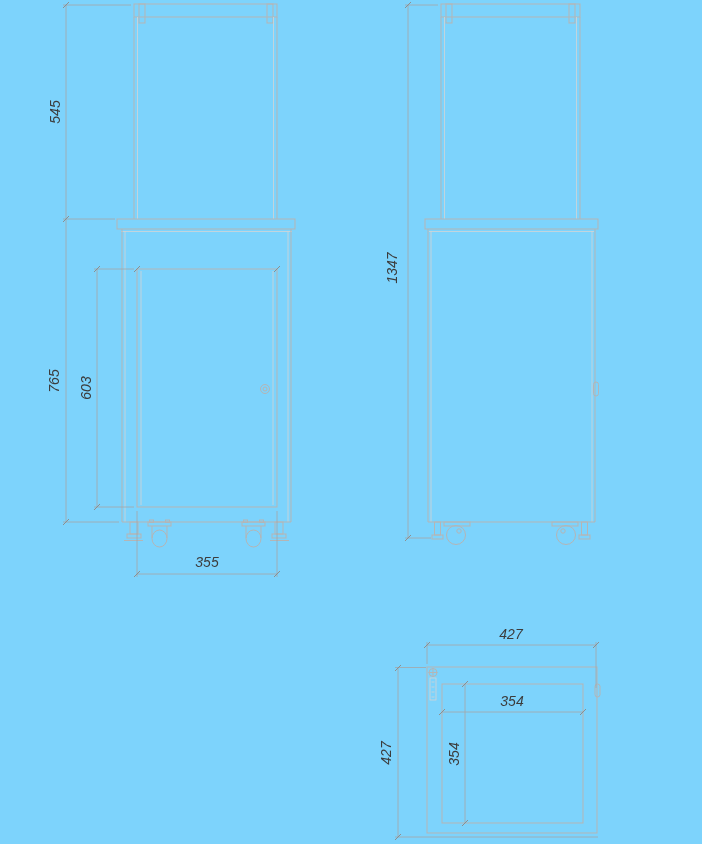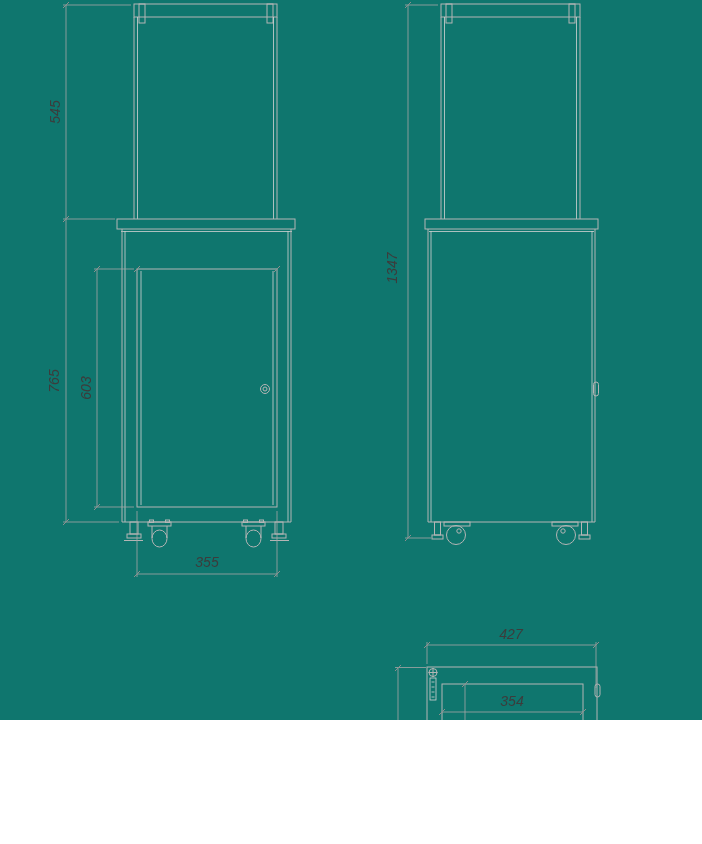--- a/index.html
+++ b/index.html
@@ -1,16 +1,16 @@
 <!DOCTYPE html>
 <html><head>
 <meta charset="utf-8">
 <style>
   html,body{margin:0;padding:0;background:#ffffff;}
-  .canvas{position:relative;width:702px;height:720px;background:#0f766e;overflow:hidden;
+  .canvas{position:relative;width:702px;height:844px;background:#7dd3fc;overflow:hidden;
           font-family:"Liberation Sans",sans-serif;}
   svg{display:block;}
   .obj{stroke:#b5b5b5;stroke-width:1;fill:none;}
   .obj-light{stroke:#d4d4d4;stroke-width:0.8;fill:none;}
   .dim{stroke:#a6a6a6;stroke-width:0.8;fill:none;}
   .tick{stroke:#8e8e8e;stroke-width:1;fill:none;}
   .dim-text{fill:#3c3c3c;font-family:"Liberation Sans",sans-serif;
             font-style:italic;font-size:14px;letter-spacing:0px;}
 </style>
 </head>

